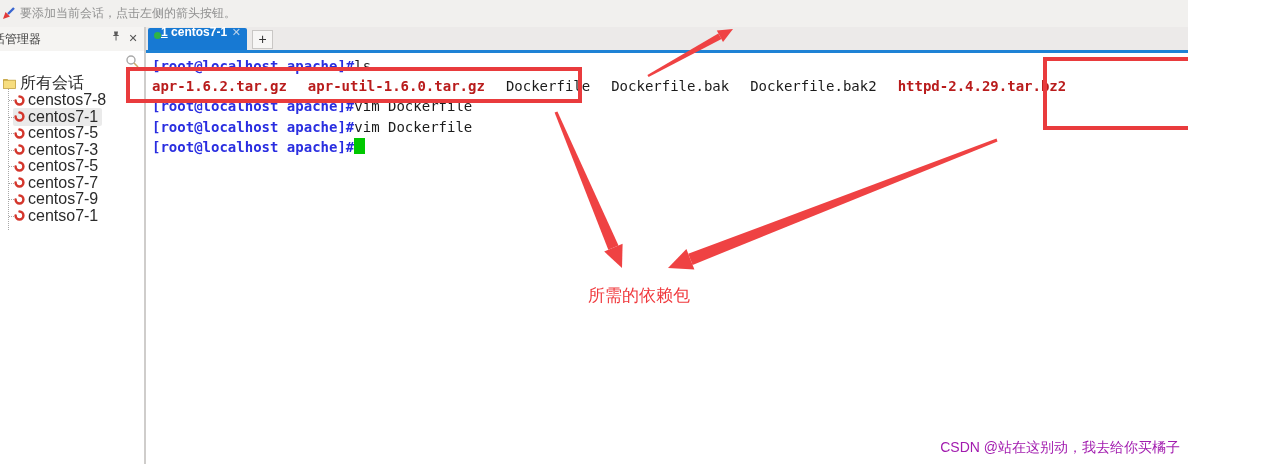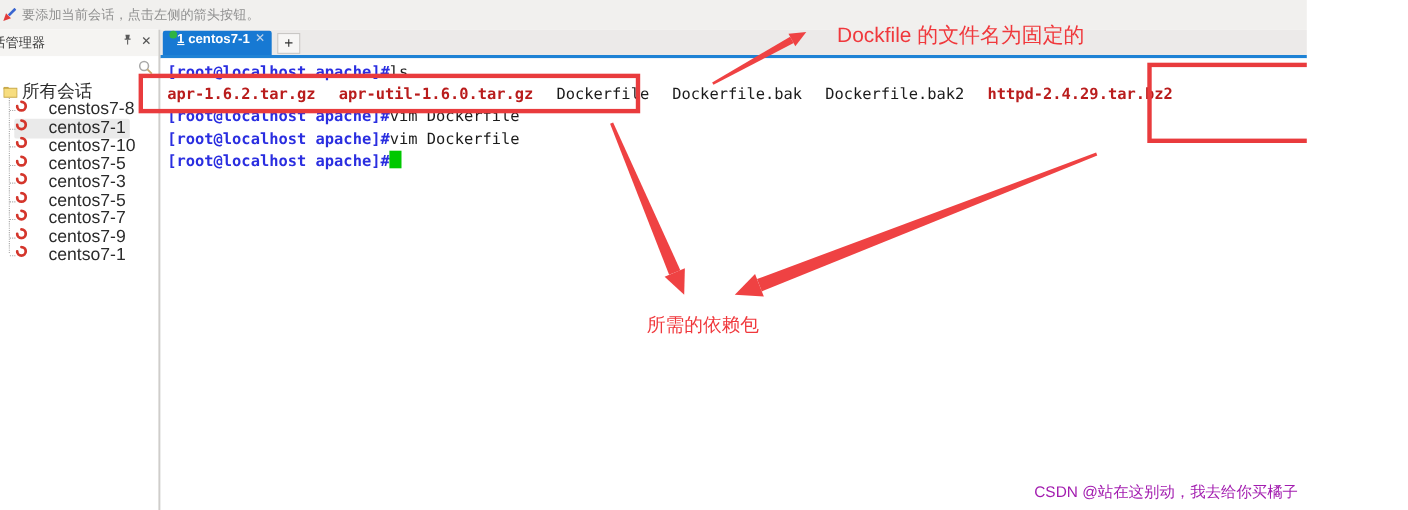--- a/index.html
+++ b/index.html
@@ -22,31 +22,31 @@
   .panel-close-btn { position:absolute; left:126px; top:3px; width:14px; height:16px;
                      font-size:11px; color:#555; text-align:center; line-height:16px; cursor:pointer; }
   .tree { position:relative; height:413px; font-size:16px; color:#2b2b2b; }
   .tree-search { position:absolute; right:3px; top:3px; width:16px; height:16px; cursor:pointer; }
   .folder-row { position:absolute; left:3px; top:22px; display:flex; align-items:center; gap:4px; }
   .session-list { position:absolute; left:0; top:41px; width:144px; }
   .session-row { position:relative; height:16.5px; display:flex; align-items:center; padding-left:13px; }
   .session-row::before { content:""; position:absolute; left:9px; top:8px; width:5px;
                          border-top:1px dotted #a8a8a8; }
   .vline { position:absolute; left:8px; top:38px; height:141px; border-left:1px dotted #a8a8a8; }
-  .session-inner { display:inline-flex; gap:19px; padding:0 4px 0 1px; border-radius:2px; }
+  .session-inner { display:inline-flex; align-items:center; gap:3px; padding:0 4px 0 1px; border-radius:2px; }
   .session-row.selected .session-inner { background:#eaeaea; }
   .session-row svg { flex:0 0 auto; }
   .divider { position:absolute; left:144px; top:27px; width:2px; height:437px; background:#cfcdcb; }
 
   
   .main { position:absolute; left:146px; top:27px; width:1134px; height:437px; }
   .tabstrip { position:relative; height:23px; background:#eceae9; }
   .tab-active { position:absolute; left:2px; top:1px; width:99px; height:22px; background:#1779d3;
-                border-radius:2px 2px 0 0; display:flex; align-items:flex-start; gap:0;
-                padding:0 6px; color:#fff; font-size:12px; font-weight:bold; cursor:pointer; }
+                border-radius:2px 2px 0 0; display:flex; align-items:flex-end; gap:0;
+                padding:11px 6px; color:#fff; font-size:12px; font-weight:bold; cursor:pointer; }
   .tab-dot { width:7px; height:7px; border-radius:50%; background:#2fb344; }
   .tab-number { text-decoration:underline; }
   .tab-close { margin-left:auto; color:#bcd3ea; font-weight:normal; font-size:11px; cursor:pointer; }
   .newtab-btn { position:absolute; left:106px; top:3px; width:21px; height:19px; background:#f7f6f5;
                 border:1px solid #c9c7c5; font-size:14px; color:#333; text-align:center;
                 line-height:17px; cursor:pointer; }
   .bluebar { height:2.5px; background:#1e82d5; }
   .terminal { position:relative; height:411px; background:#fff; padding:3.5px 0 0 6px;
               font-family:"DejaVu Sans Mono","Liberation Mono",monospace;
               font-size:14px; line-height:20.2px; white-space:nowrap; color:#1b1b1b; }
@@ -122,28 +122,20 @@
                 <path d="M5.5 1.6 A3.9 3.9 0 1 1 1.6 5.5" fill="none" stroke="#d4362c" stroke-width="2.5" stroke-linecap="round"></path>
               </svg>
           <span>centos7-1</span>
             </span>
         </div>
         <div class="session-row">
           <span class="session-inner">
               <svg width="11" height="11" viewBox="0 0 11 11">
                 <path d="M5.5 1.6 A3.9 3.9 0 1 1 1.6 5.5" fill="none" stroke="#d4362c" stroke-width="2.5" stroke-linecap="round"></path>
               </svg>
-          <span>centos7-10</span>
-            </span>
-        </div>
-        <div class="session-row">
-          <span class="session-inner">
-              <svg width="11" height="11" viewBox="0 0 11 11">
-                <path d="M5.5 1.6 A3.9 3.9 0 1 1 1.6 5.5" fill="none" stroke="#d4362c" stroke-width="2.5" stroke-linecap="round"></path>
-              </svg>
           <span>centos7-5</span>
             </span>
         </div>
         <div class="session-row">
           <span class="session-inner">
               <svg width="11" height="11" viewBox="0 0 11 11">
                 <path d="M5.5 1.6 A3.9 3.9 0 1 1 1.6 5.5" fill="none" stroke="#d4362c" stroke-width="2.5" stroke-linecap="round"></path>
               </svg>
           <span>centos7-3</span>
             </span>
@@ -213,17 +205,16 @@
     </g>
     <g fill="#ef4243">
       <polygon points="554.6,112.6 608.3,249.8 618.5,245.6 557.4,111.4"></polygon>
       <polygon points="622,268 604.2,251.6 622.6,243.8"></polygon>
     </g>
     <g fill="#ef4243">
       <polygon points="996.5,138.6 688.2,253.7 692.6,264.9 997.5,141.4"></polygon>
       <polygon points="668,268 686.4,249 694.4,269.6"></polygon>
     </g>
   </svg>
-  <div class="ann-label ann-label-top">Dockfile 的文件名为固定的</div>
   <div class="ann-label ann-label-bottom">所需的依赖包</div>
 
   <div class="watermark">CSDN @站在这别动，我去给你买橘子</div>
 </div>
 
 </body></html>

